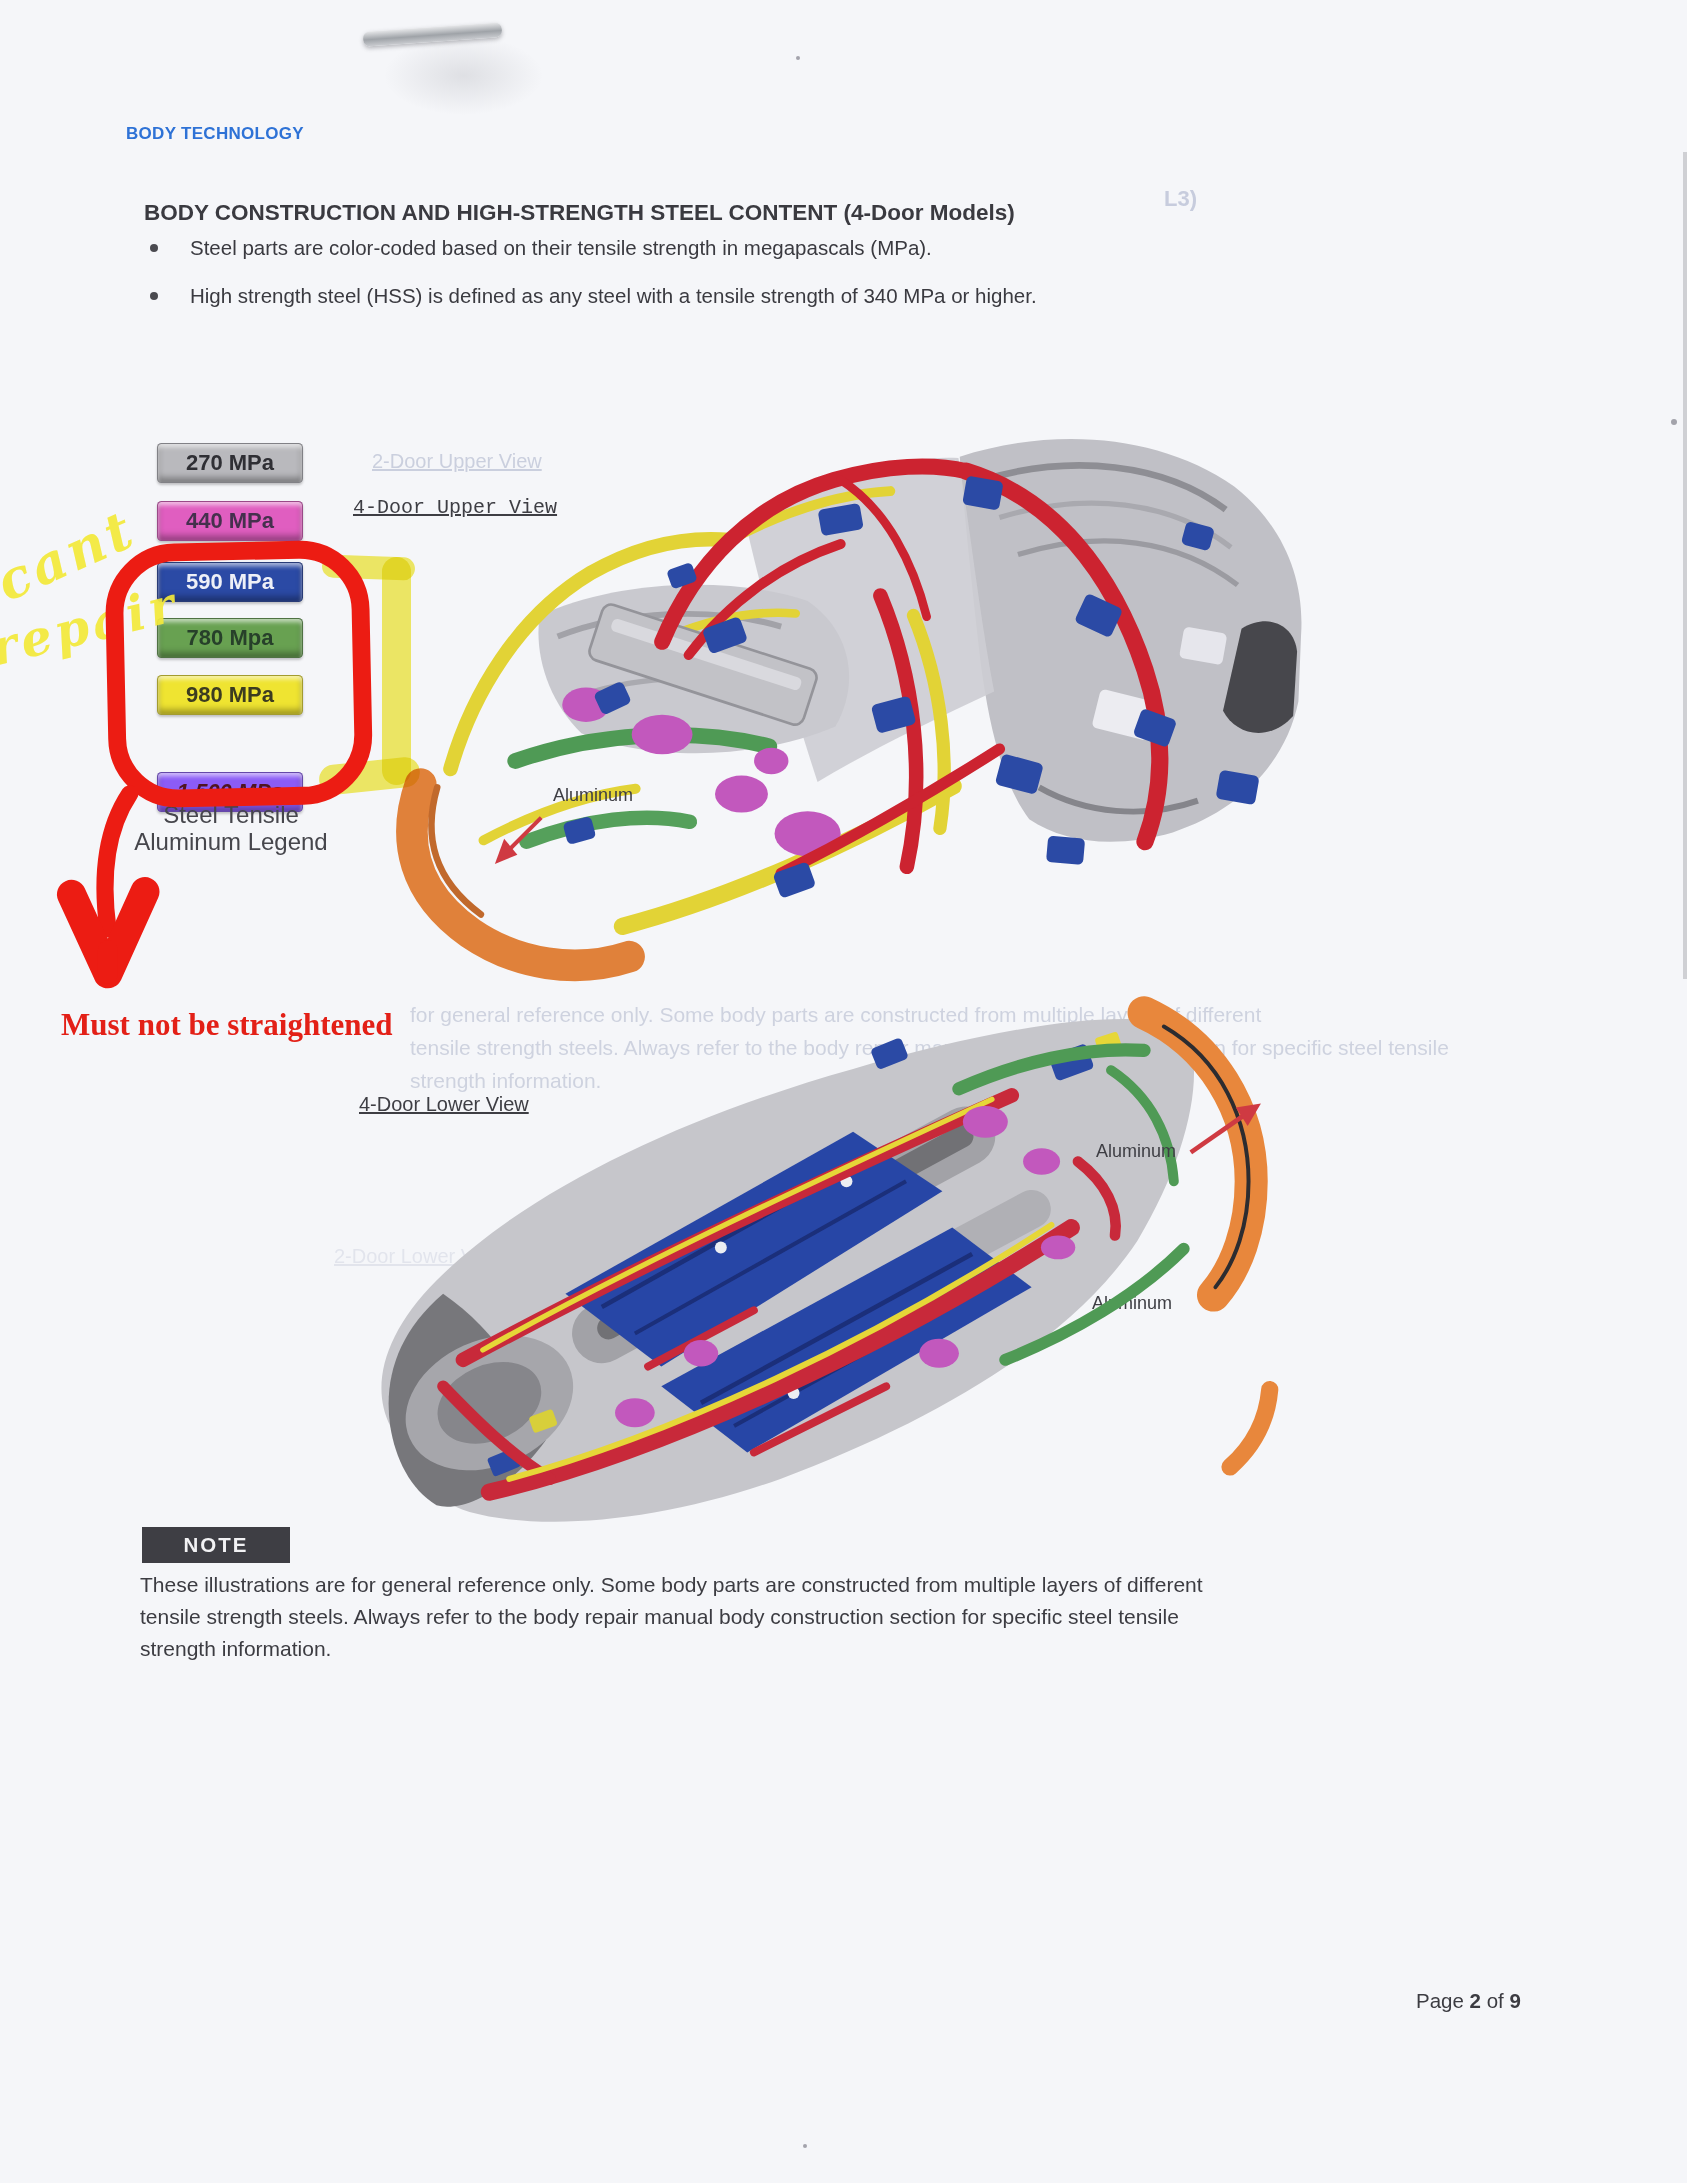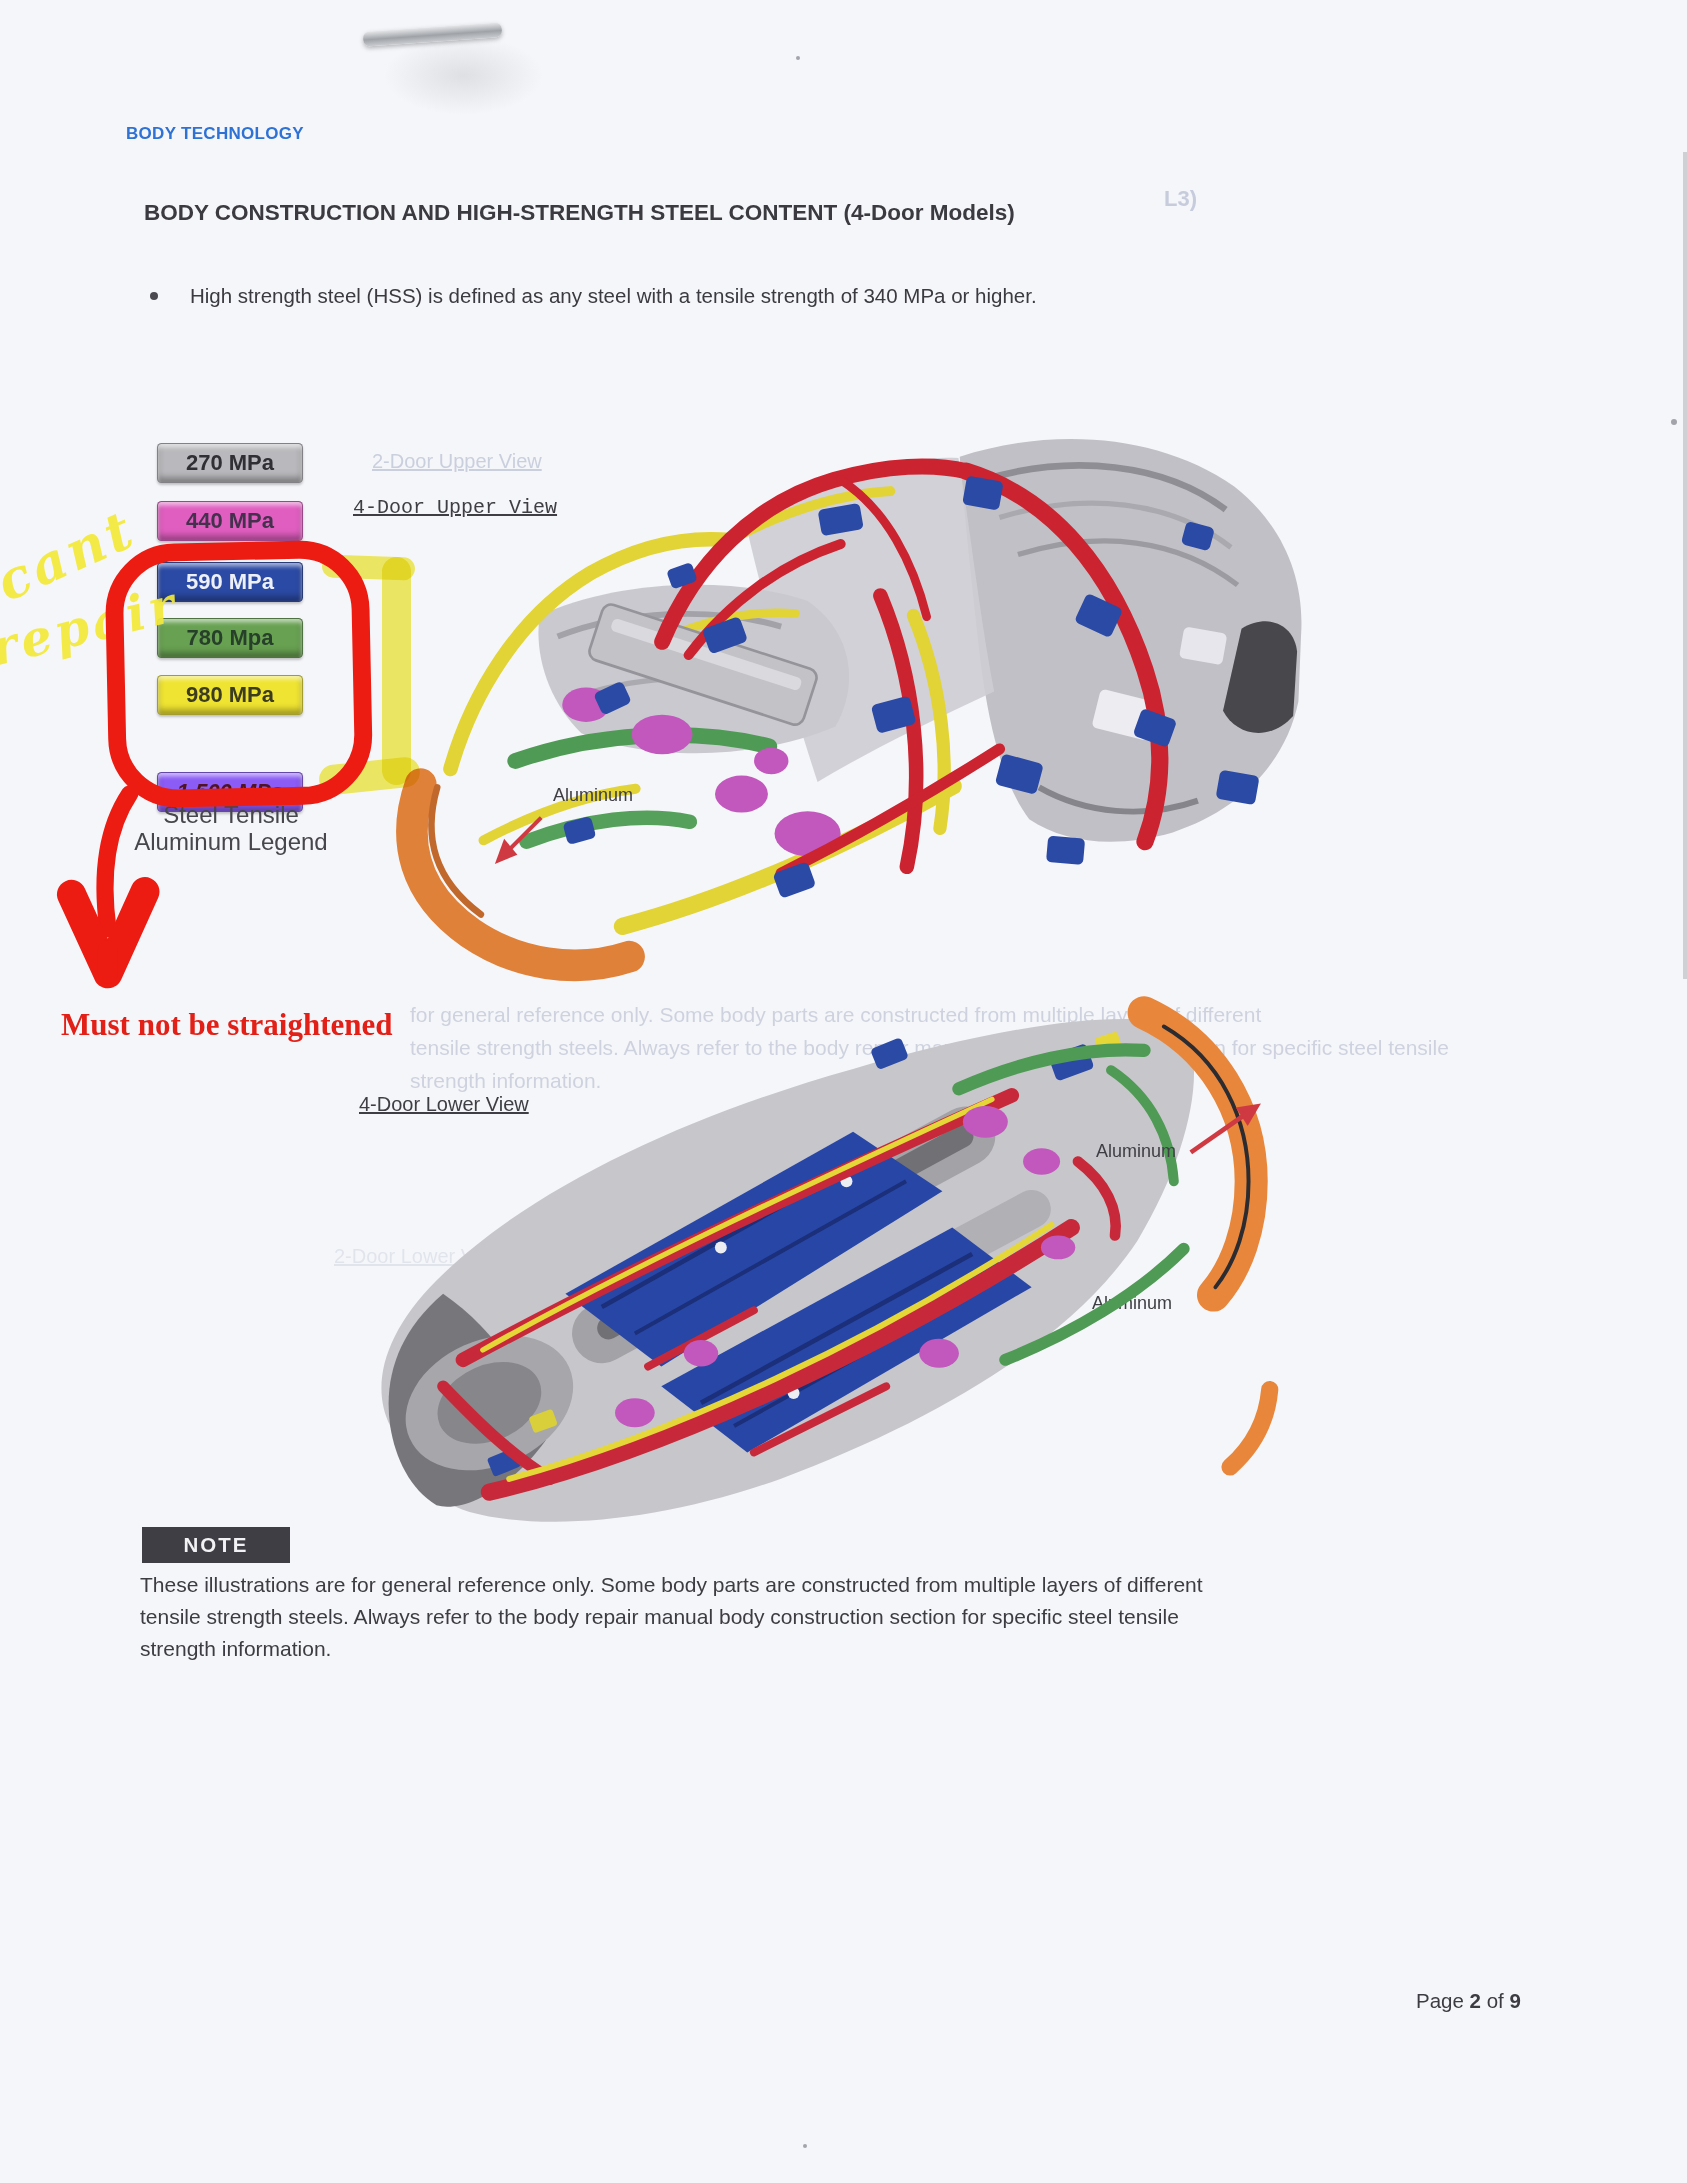--- a/index.html
+++ b/index.html
@@ -68,20 +68,24 @@
   <div class="abs staple-smudge"></div>
   <div class="abs edge-line"></div>
   <div class="abs speck" style="left:796px;top:56px;width:4px;height:4px;"></div>
   <div class="abs speck" style="left:1671px;top:419px;width:6px;height:6px;"></div>
   <div class="abs speck" style="left:803px;top:2144px;width:4px;height:4px;"></div>
 
   <div class="abs kicker">BODY TECHNOLOGY</div>
   <div class="abs heading">BODY CONSTRUCTION AND HIGH-STRENGTH STEEL CONTENT (4-Door Models)</div>
   <div class="abs heading-ghost">L3)</div>
 
+  <div class="abs bullet-row" style="top:236px;">
+    <span class="bullet-dot"></span>
+    <span>Steel parts are color-coded based on their tensile strength in megapascals (MPa).</span>
+    </div>
   <div class="abs bullet-row" style="top:284px;">
     <span class="bullet-dot"></span>
     <span>High strength steel (HSS) is defined as any steel with a tensile strength of 340 MPa or higher.</span>
     </div>
 
   <div class="abs fig-label ghost-text" style="left:372px;top:450px;">2-Door Upper View</div>
   <div class="abs ghost-note" style="left:410px;top:1003px;">for general reference only. Some body parts are constructed from multiple layers of different</div>
   <div class="abs ghost-note" style="left:410px;top:1036px;">tensile strength steels. Always refer to the body repair manual body construction section for specific steel tensile</div>
   <div class="abs ghost-note" style="left:410px;top:1069px;">strength information.</div>
   <div class="abs fig-label ghost-text" style="left:334px;top:1245px;opacity:.45;">2-Door Lower View</div>

